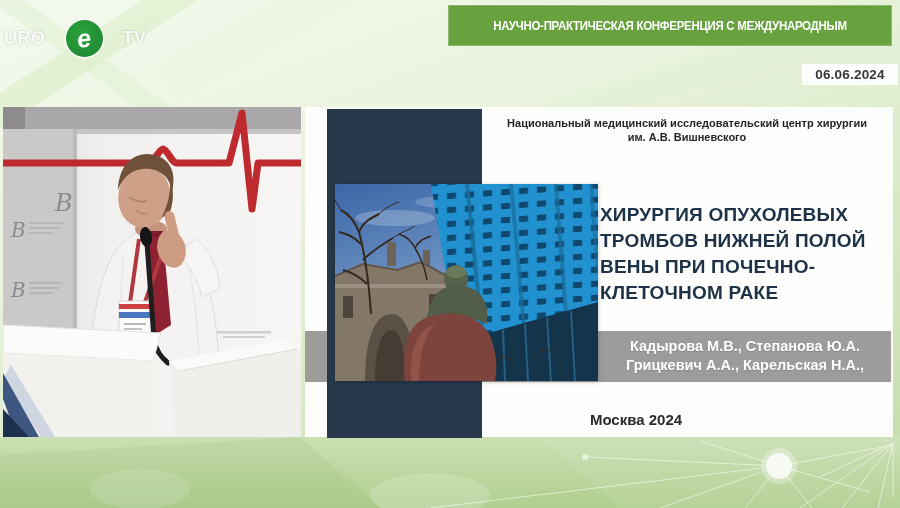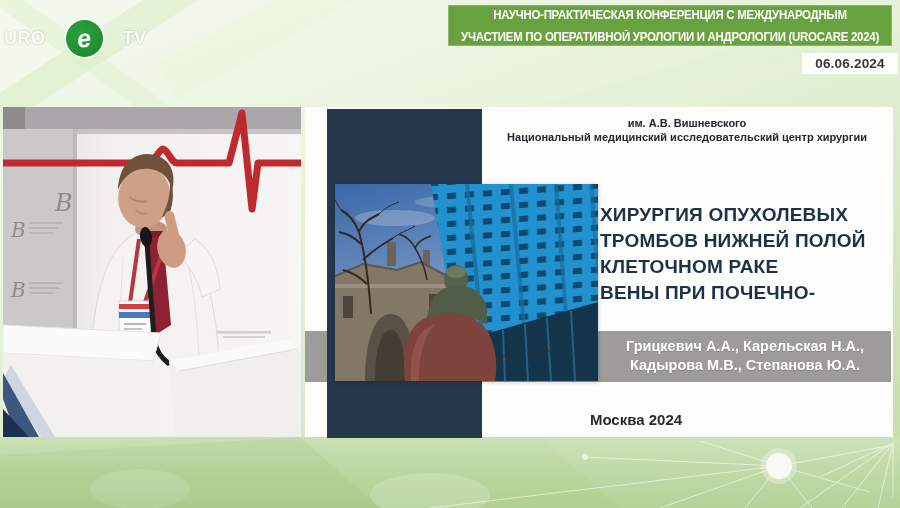--- a/index.html
+++ b/index.html
@@ -21,21 +21,21 @@
   .logo-circle{width:37px;height:37px;border-radius:50%;background:radial-gradient(circle at 40% 35%,var(--logo-green),#1d8530);
     display:flex;align-items:center;justify-content:center;box-shadow:0 0 0 1.5px rgba(255,255,255,.8);}
   .logo-e{color:#fff;font-weight:700;font-style:italic;font-size:25px;line-height:1;transform:rotate(-8deg);}
 
   
   .banner{position:absolute;left:448px;top:5px;width:444px;height:41px;
     background:var(--banner-green);color:#fff;text-align:center;
     display:flex;flex-direction:column;justify-content:center;gap:10px;
     box-shadow:inset 0 0 0 1px rgba(255,255,255,.25);}
   .banner div{font-weight:700;font-size:11.5px;letter-spacing:-.3px;transform:scaleY(1.08);white-space:nowrap;}
-  .date-box{position:absolute;left:802px;top:53px;width:96px;height:21px;background:#fdfdfc;
+  .date-box{position:absolute;left:802px;top:64px;width:96px;height:21px;background:#fdfdfc;
     color:var(--date-text);font-weight:700;font-size:13.5px;display:flex;align-items:center;justify-content:center;
     letter-spacing:.2px;}
 
   
   .photo{position:absolute;left:3px;top:107px;width:298px;height:330px;overflow:hidden;background:#efedeb;}
 
   
   .slide{position:absolute;left:305px;top:107px;width:588px;height:333px;background:var(--slide-bg);overflow:hidden;}
   .slide-header{position:absolute;left:180px;top:9px;width:404px;text-align:center;z-index:5;
     color:var(--header-text);font-weight:700;font-size:11px;line-height:14px;}
@@ -66,21 +66,20 @@
   <div class="logo">
     <span class="word">URO</span>
     <span class="logo-circle">
       <span class="logo-e">e</span>
     </span>
     <span class="word">TV</span>
   </div>
 
   <div class="banner">
     <div>НАУЧНО-ПРАКТИЧЕСКАЯ КОНФЕРЕНЦИЯ С МЕЖДУНАРОДНЫМ</div>
-    <div>УЧАСТИЕМ ПО ОПЕРАТИВНОЙ УРОЛОГИИ И АНДРОЛОГИИ (UROCARE 2024)</div>
   </div>
   <div class="date-box">06.06.2024</div>
 
   <div class="photo">
     <svg width="298" height="330" viewBox="0 0 298 330">
       <defs>
         <linearGradient id="wallg" x1="0" y1="0" x2="1" y2="0">
           <stop offset="0" stop-color="#dbd9d7"></stop>
             <stop offset=".35" stop-color="#f1f0ee"></stop>
             <stop offset="1" stop-color="#f7f6f5"></stop>
@@ -162,22 +161,22 @@
         <path d="M176,264 L294,242" stroke="#dddbd8" fill="none"></path>
       </g>
     </svg>
   </div>
 
   <div class="slide">
     <div class="gray-band"></div>
     <div class="navy-rect"></div>
 
     <div class="slide-header">
+      <div>Национальный медицинский исследовательский центр хирургии</div>
       <div>им. А.В. Вишневского</div>
-      <div>Национальный медицинский исследовательский центр хирургии</div>
     </div>
 
     <div class="building">
       <svg width="263" height="197" viewBox="0 0 263 197">
         <defs>
           <linearGradient id="skyg" x1="0" y1="0" x2=".4" y2="1">
             <stop offset="0" stop-color="#3a67a8"></stop>
               <stop offset="1" stop-color="#9db8d8"></stop>
           </linearGradient>
           <pattern id="winpat" width="18" height="14" patternUnits="userSpaceOnUse" patternTransform="skewY(-4)">
@@ -229,27 +228,27 @@
           <path d="M36,130 C34,100 30,70 24,48 M24,48 C20,38 14,30 6,26 M24,48 C28,38 36,34 44,30 M28,76 C38,66 48,60 58,54 M32,100 C24,92 16,88 8,86 M26,60 C18,52 12,50 4,48" stroke-width="2"></path>
           <path d="M44,30 C50,24 58,20 64,18 M58,54 C66,48 74,46 80,42 M6,26 C2,20 0,16 -2,12" stroke-width="1"></path>
           <path d="M92,96 C90,84 86,74 80,64 M80,64 C76,56 70,52 64,50 M80,64 C84,56 90,54 96,52" stroke-width="1.5"></path>
         </g>
       </svg>
     </div>
 
     <div class="slide-title">
       <div>ХИРУРГИЯ ОПУХОЛЕВЫХ</div>
       <div>ТРОМБОВ НИЖНЕЙ ПОЛОЙ</div>
+      <div>ВЕНЫ ПРИ ПОЧЕЧНО-</div>
       <div>КЛЕТОЧНОМ РАКЕ</div>
-      <div>ВЕНЫ ПРИ ПОЧЕЧНО-</div>
     </div>
 
     <div class="authors">
+      <div>Кадырова М.В., Степанова Ю.А.</div>
       <div>Грицкевич А.А., Карельская Н.А.,</div>
-      <div>Кадырова М.В., Степанова Ю.А.</div>
     </div>
 
     <div class="slide-footer">Москва 2024</div>
   </div>
 
   <div class="bottom-band">
     <svg width="900" height="71" viewBox="0 0 900 71">
       <polygon points="540,0 900,0 900,71 620,71" fill="#ffffff" opacity="0.07"></polygon>
       <polygon points="0,18 300,0 380,71 0,71" fill="#82aa64" opacity="0.12"></polygon>
       <ellipse cx="430" cy="58" rx="60" ry="22" fill="#ffffff" opacity="0.18"></ellipse>

